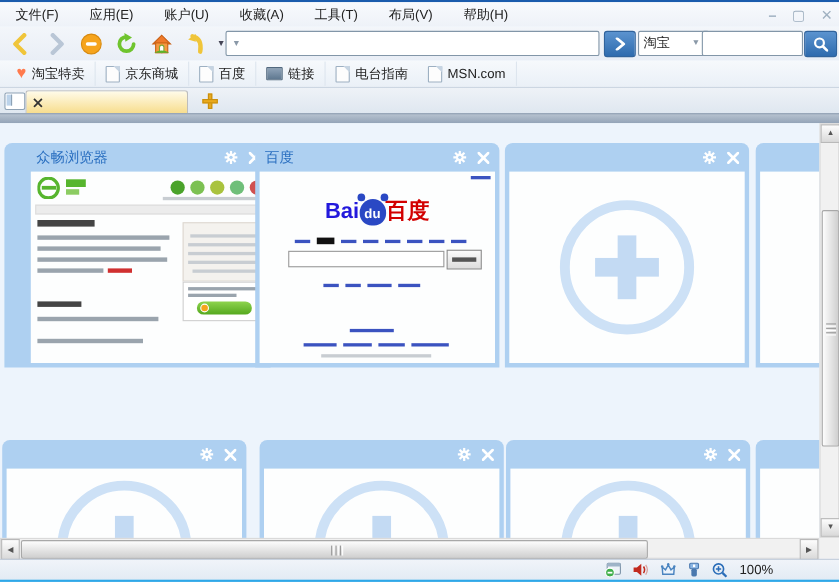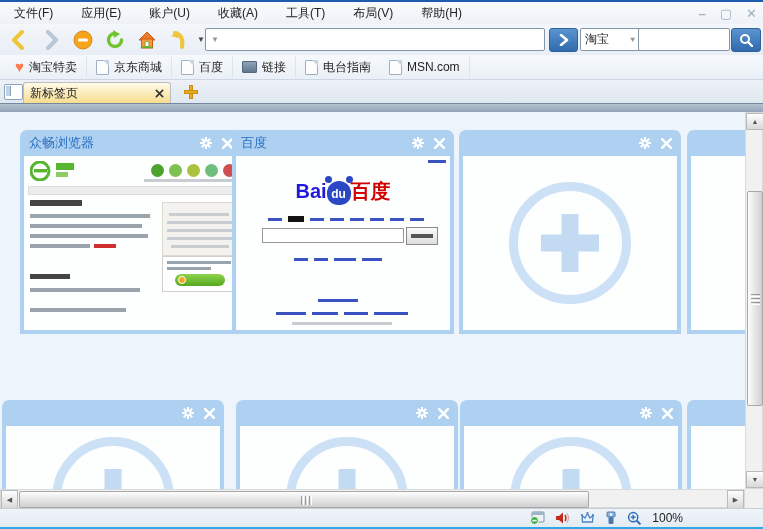--- a/index.html
+++ b/index.html
@@ -74,21 +74,21 @@
           color:#555;font-size:7px;}
   .sb-thumb{position:absolute;background:linear-gradient(90deg,#fdfdfd,#cfcfcf);border:1px solid #a8a8a8;
             border-radius:2px;box-sizing:border-box;}
   .sb-thumb.h{background:linear-gradient(#fdfdfd,#cfcfcf);}
   .grip-v{position:absolute;left:3px;width:9px;border-top:1px solid #9a9a9a;border-bottom:1px solid #fff;height:1px;}
   .grip-h{position:absolute;top:4px;height:9px;border-left:1px solid #9a9a9a;border-right:1px solid #fff;width:1px;}
 
   
   #statusbar{left:0;top:508px;width:763px;height:19px;background:linear-gradient(#f0f4f9,#e3ebf4);
              border-top:1px solid #c3cedb;box-sizing:border-box;display:flex;align-items:center;justify-content:flex-end;
-             gap:10px;padding-right:80px;}
+             gap:10px;padding-right:60px;}
   #bottom-line{left:0;top:527px;width:763px;height:2px;background:#2fa8e8;}
 
   .zc-badge{width:13px;height:13px;border-radius:50%;display:inline-block;margin-left:5px;}
 </style>
 </head>
 <body>
 
 <div class="abs" id="top-line"></div>
 
 <div class="abs" id="menubar">
@@ -191,35 +191,34 @@
   </div>
   <div class="bm-item">
     <span class="page-ico"></span>
     <span>MSN.com</span>
   </div>
 </div>
 
 <div class="abs" id="tabbar">
   <div id="panel-toggle"></div>
   <div id="active-tab">
-    <span style="flex:1;">新标签页</span>
     <svg width="9" height="9" viewBox="0 0 10 10">
         <path d="M1 1 L9 9 M9 1 L1 9" stroke="#333" stroke-width="1.8"></path>
       </svg>
   </div>
   <div class="abs" style="left:184px;top:5px;width:14px;height:14px;">
     <div style="position:absolute;left:5px;top:0;width:4px;height:14px;background:#e9a91c;border:1px solid #c98f0e;box-sizing:border-box;"></div>
     <div style="position:absolute;left:0;top:5px;width:14px;height:4px;background:#e9a91c;border:1px solid #c98f0e;box-sizing:border-box;"></div>
   </div>
 </div>
 <div class="abs" id="tab-strip"></div>
 
 <div class="abs" id="content">
 
-  <div class="card" style="left:20px;top:18px;">
+  <div class="card" style="left:4px;top:18px;padding-left:20px;">
     <div class="card-header">
       <span class="card-title">众畅浏览器</span>
       <span class="card-ico">
         <svg width="12" height="12" viewBox="0 0 12 12">
             <g stroke="#fff" stroke-width="2">
               <line x1="6" y1="0" x2="6" y2="12"></line>
               <line x1="0" y1="6" x2="12" y2="6"></line>
               <line x1="1.8" y1="1.8" x2="10.2" y2="10.2"></line>
               <line x1="10.2" y1="1.8" x2="1.8" y2="10.2"></line>
             </g>

